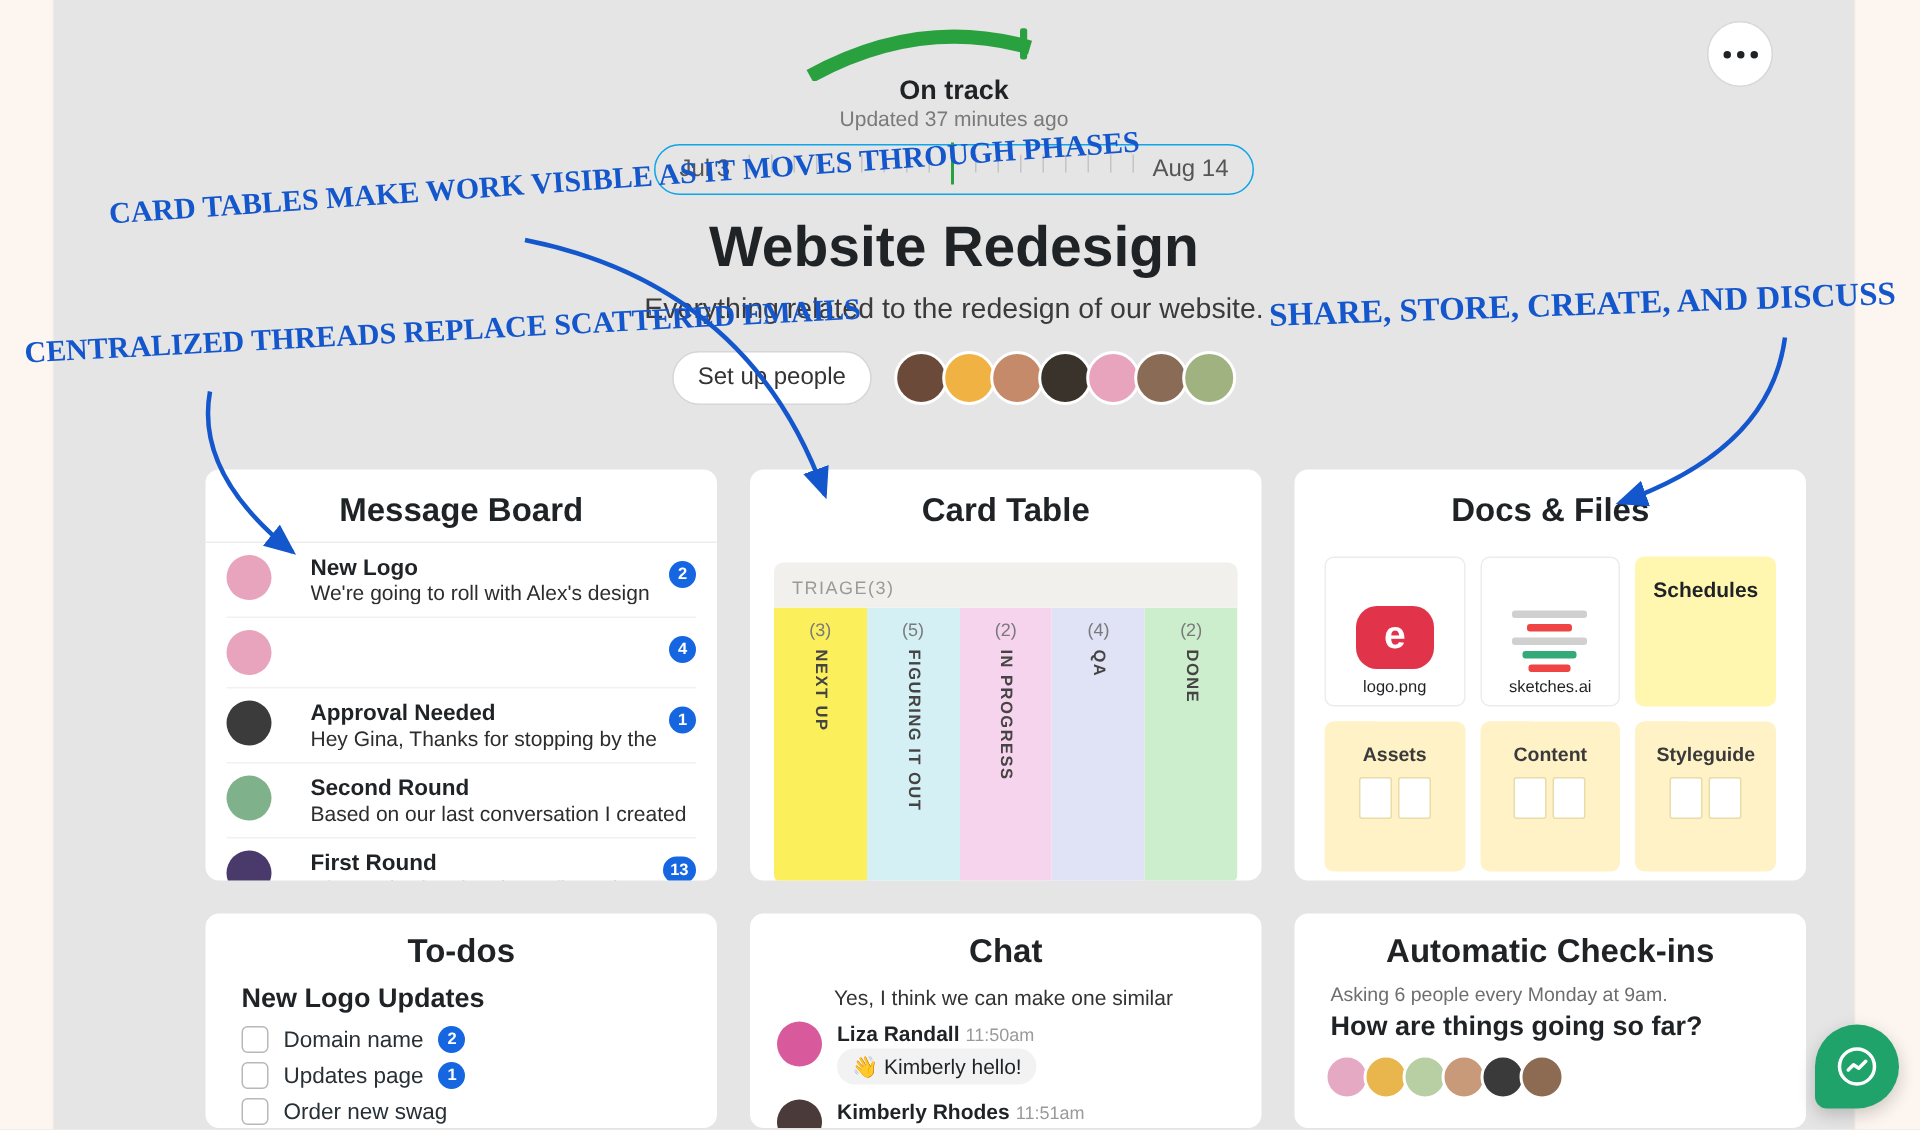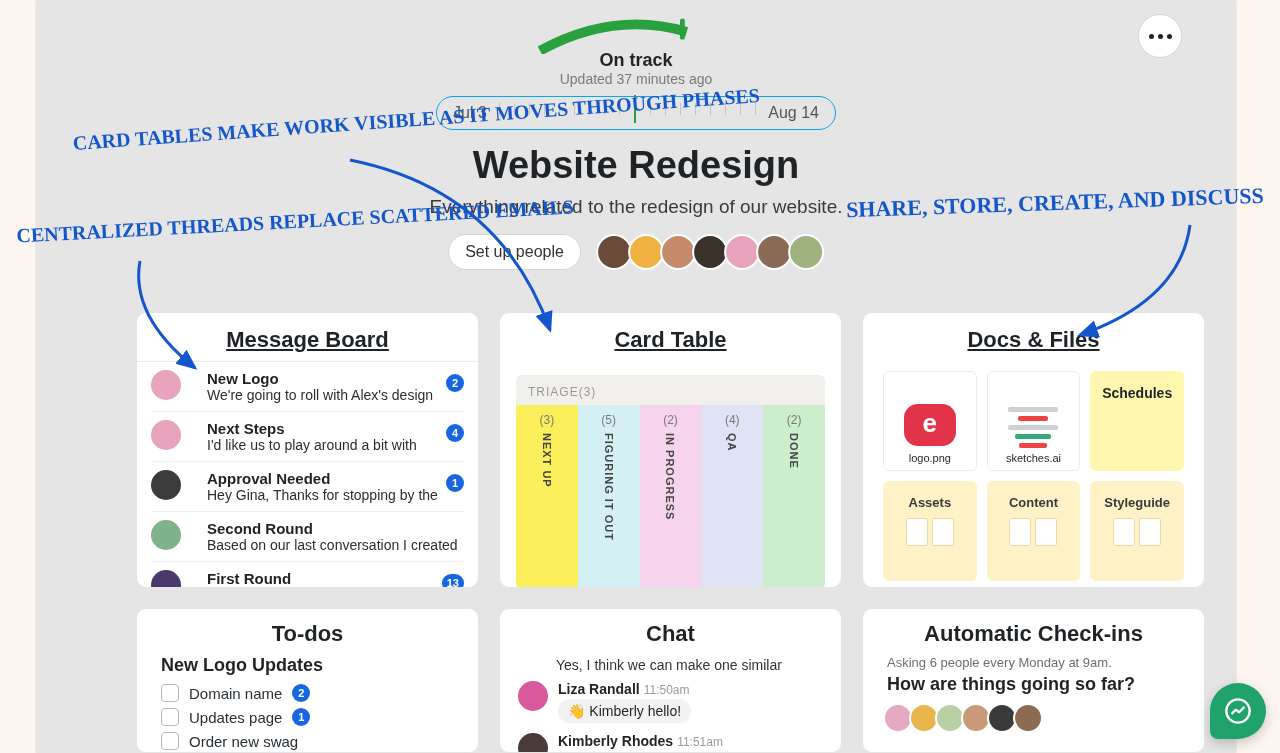--- a/index.html
+++ b/index.html
@@ -36,21 +36,21 @@
 
 .annot{ position:absolute; font-family:"Comic Sans MS","Marker Felt",cursive; color:#1456cc; font-weight:700; font-size:20px; line-height:1.15; text-transform:uppercase; }
 .annot.a1{ left:72px; top:108px; transform:rotate(-4deg); }
 .annot.a2{ left:16px; top:210px; transform:rotate(-3deg); }
 .annot.a3{ right:16px; top:190px; transform:rotate(-2deg); font-size:22px; }
 
 .arrow{ position:absolute; pointer-events:none; }
 
 .grid{ position:absolute; left:100px; top:312px; display:grid; grid-template-columns:343px 343px 343px; gap:20px; }
 .card{ border:1px solid #e5e5e5; border-radius:10px; background:#fff; height:276px; overflow:hidden; position:relative; }
-.card h2{ font-size:22px; font-weight:800; text-align:center; padding:14px 0 8px;text-decoration:underline; }
+.card h2{ font-size:22px; font-weight:800; text-align:center; padding:14px 0 8px; }
 .card .hr{ height:1px; background:#ededed; }
 
 
 .msg-list{ padding:0 14px; }
 .msg{ display:flex; gap:26px; padding:8px 0; border-bottom:1px solid #f1f1f1; position:relative; }
 .msg:last-child{ border-bottom:none; }
 .msg .mav{ width:30px; height:30px; border-radius:50%; background:#d8b; flex-shrink:0; }
 .msg .mc{ flex:1; min-width:0; }
 .msg .mt{ font-size:15px; font-weight:700; }
 .msg .mp{ font-size:14px; color:#2d2d2d; white-space:nowrap; overflow:hidden; text-overflow:ellipsis; }
@@ -182,24 +182,20 @@
             <div class="msg">
               <div class="mav" style="background:#e8a3bd"></div>
               <div class="mc">
                 <div class="mt">New Logo</div>
                 <div class="mp">We're going to roll with Alex's design</div>
               </div>
               <div class="badge">2</div>
             </div>
             <div class="msg">
               <div class="mav" style="background:#e8a3bd"></div>
-              <div class="mc">
-                <div class="mt">Next Steps</div>
-                <div class="mp">I'd like us to play around a bit with</div>
-              </div>
               <div class="badge">4</div>
             </div>
             <div class="msg">
               <div class="mav" style="background:#3b3b3b"></div>
               <div class="mc">
                 <div class="mt">Approval Needed</div>
                 <div class="mp">Hey Gina, Thanks for stopping by the</div>
               </div>
               <div class="badge">1</div>
             </div>

